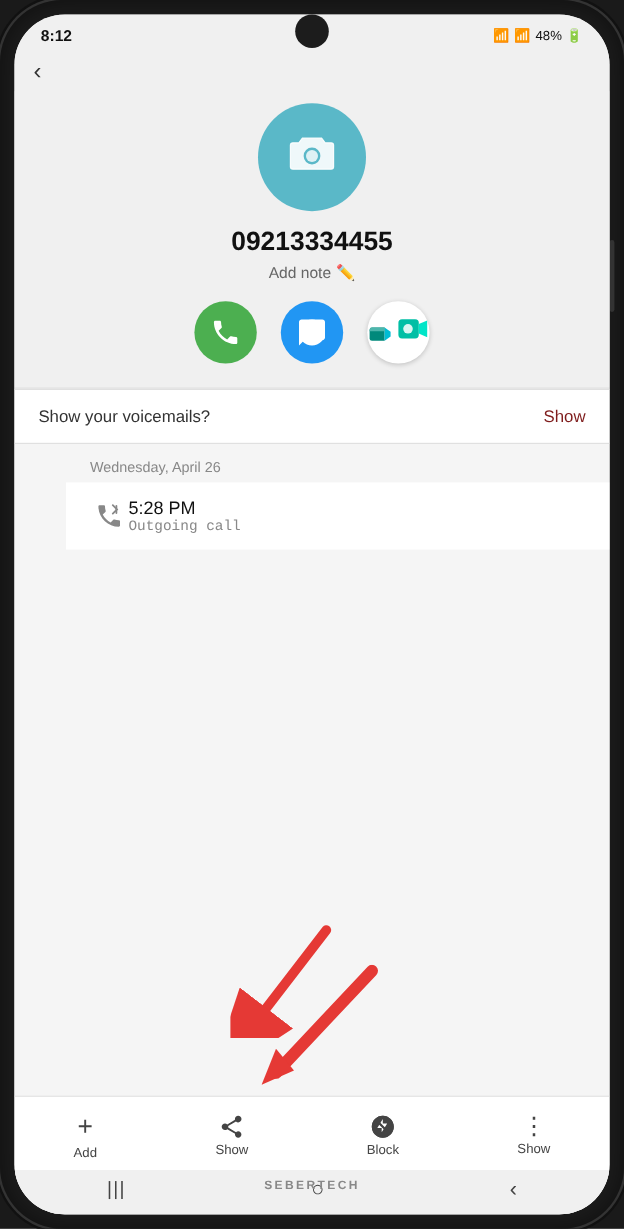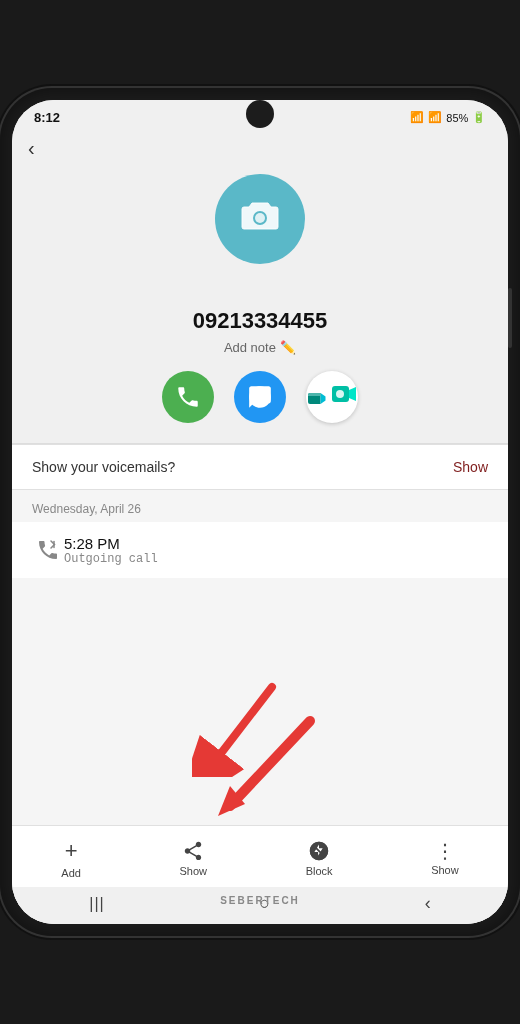--- a/index.html
+++ b/index.html
@@ -6,21 +6,21 @@
     body {
       background: #1a1a1a;
       display: flex;
       justify-content: center;
       align-items: center;
       min-height: 100vh;
       font-family: -apple-system, 'Segoe UI', sans-serif;
     }
     .phone-frame {
       width: 520px;
-      height: 848px;
+      height: 1024px;
       background: #1c1c1c;
       border-radius: 52px;
       position: relative;
       box-shadow: 0 0 0 2px #333, 0 0 0 4px #111, inset 0 0 20px rgba(0,0,0,0.5);
       overflow: hidden;
     }
     .phone-screen {
       position: absolute;
       top: 12px;
       left: 12px;
@@ -110,21 +110,20 @@
     }
     .avatar-icon {
       font-size: 36px;
       color: white;
     }
     .contact-number {
       font-size: 22px;
       font-weight: 700;
       color: #111;
       margin-bottom: 6px;
-      margin-top: 32px;
     }
     .add-note {
       font-size: 13px;
       color: #666;
       display: flex;
       gap: 4px;
       margin-bottom: 16px;
     }
     .edit-icon {
       font-size: 13px;
@@ -179,20 +178,21 @@
     .voicemail-show {
       font-size: 14px;
       font-weight: 400;
       color: #7f1d1d;
       cursor: pointer;
     }
     
     .call-history {
       background: #f5f5f5;
       flex: 1;
+      padding-left: 43px;
     }
     .call-date-header {
       padding: 12px 20px 6px;
       font-size: 12px;
       color: #888;
     }
     .call-item {
       background: white;
       display: flex;
       align-items: center;
@@ -277,21 +277,21 @@
   <div class="notch"></div>
   <div class="side-button"></div>
 
   <div class="phone-screen">
 
     <div class="status-bar">
       <span class="status-time">8:12</span>
       <div class="status-icons">
         <span>📶</span>
         <span>📶</span>
-        <span>85%</span>
+        <span>48%</span>
         <span>🔋</span>
       </div>
     </div>
 
     <div class="app-content">
 
       <div class="back-nav">
         <span class="back-arrow">‹</span>
       </div>
 

